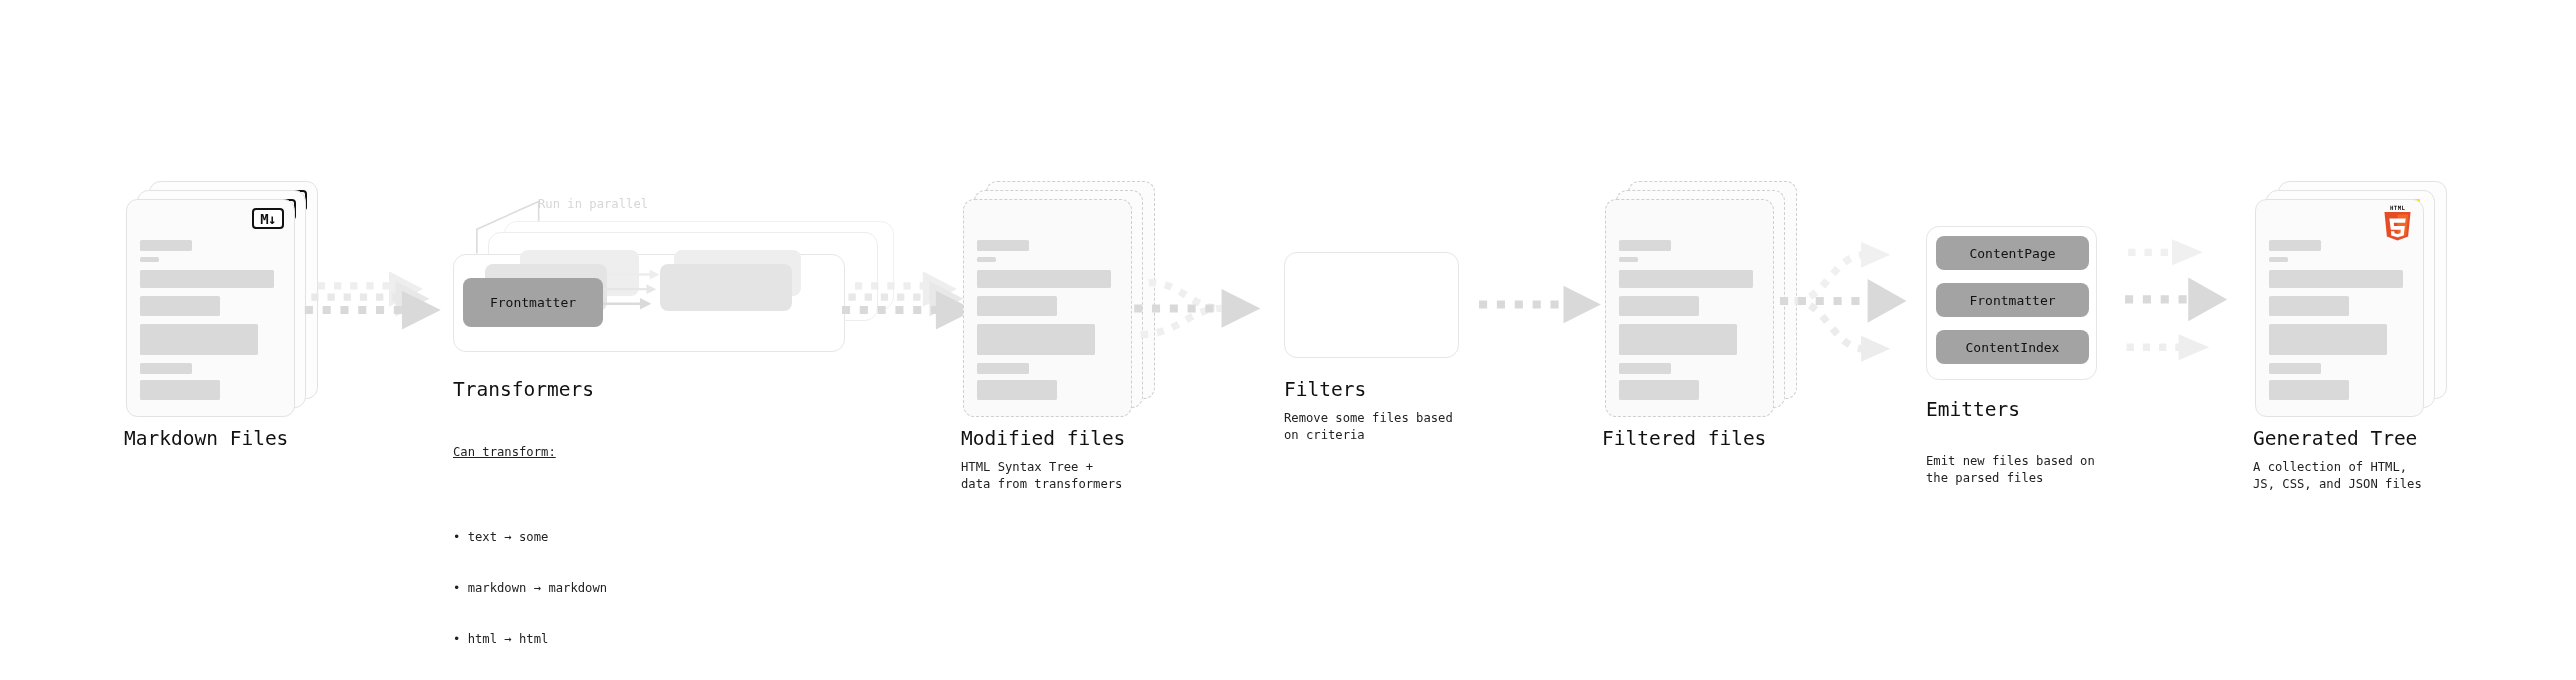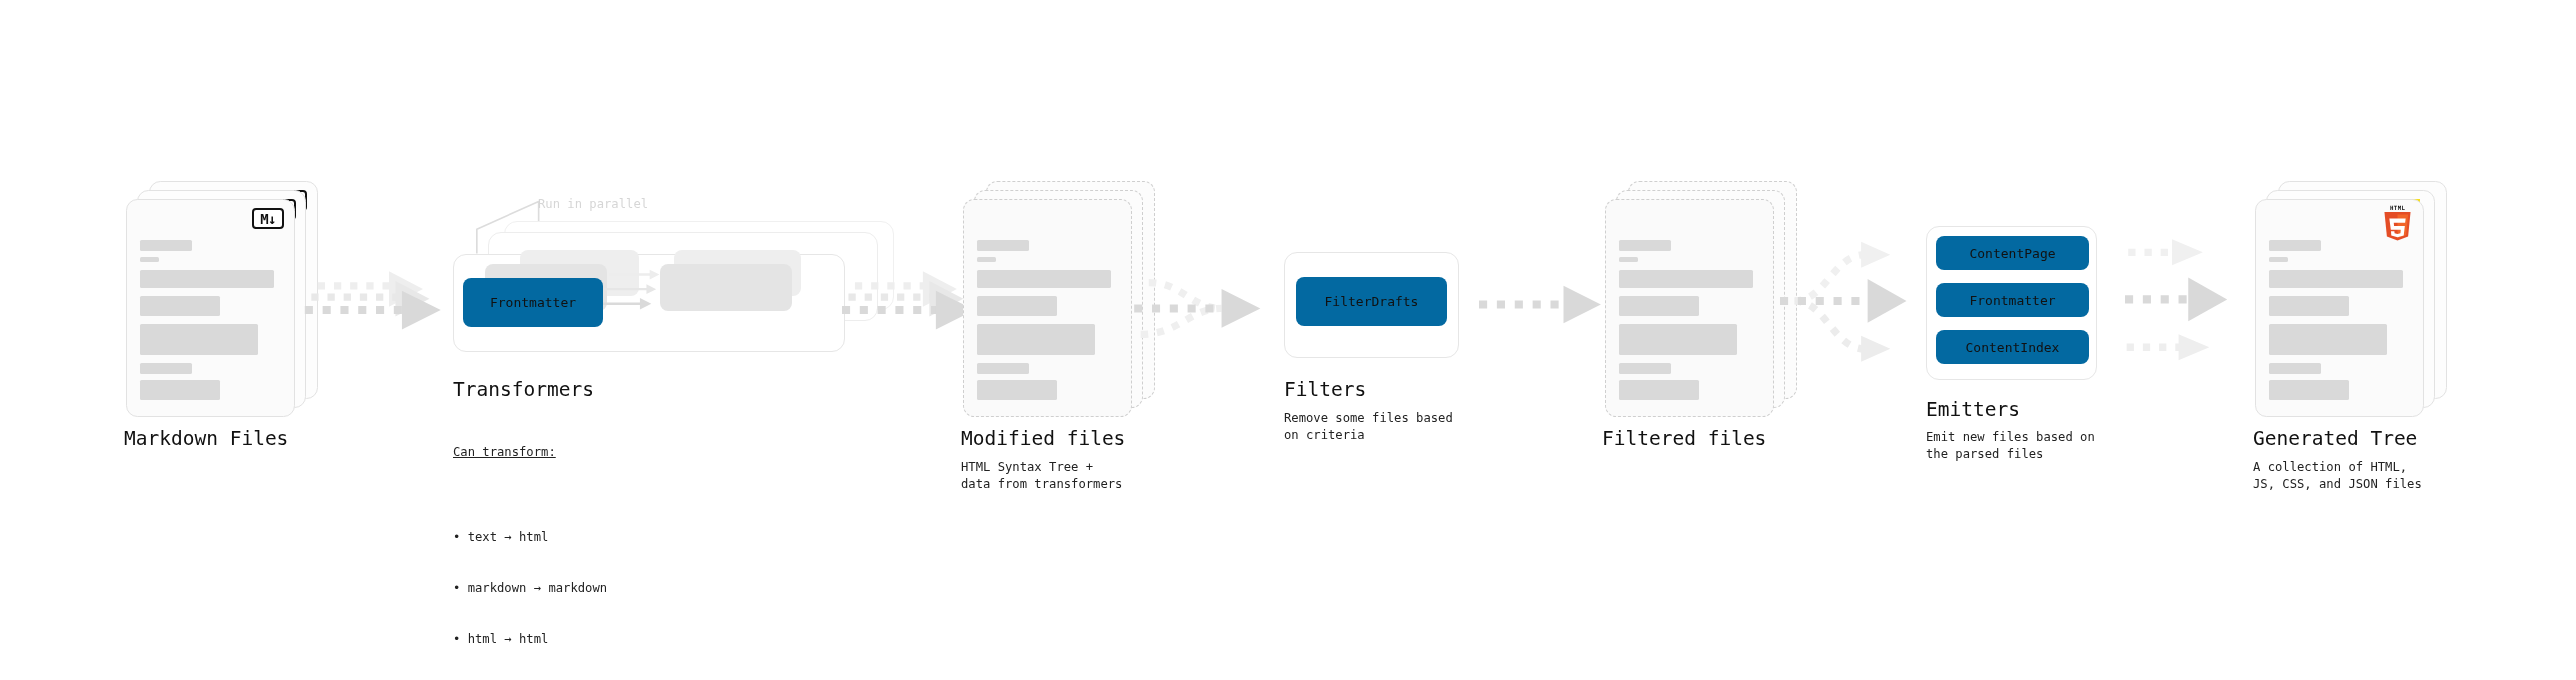--- a/index.html
+++ b/index.html
@@ -89,21 +89,21 @@
     border:1.6px solid #e6e6e6;
     border-radius:13px;
     background:#ffffff;
     box-sizing:border-box;
   }
   .panel.ghost2{border-color:#f0f0f0;}
   .panel.ghost1{border-color:#ededed;}
 
   .chip{
     position:absolute;
-    background:#0369a1;
+    background:#a3a3a3;
     border-radius:8.1px;
     display:flex;align-items:center;justify-content:center;
     font-size:13px;color:#111;
     white-space:nowrap;
     box-sizing:border-box;
   }
   .chip.g2{background:#eeeeee;}
   .chip.g1{background:#e4e4e4;}
 
   
@@ -189,21 +189,21 @@
     </g>
     <polygon points="38,37 52,44 38,51" fill="#dadada"></polygon>
   </svg>
 
   <div class="chip" style="left:463px;top:278px;width:140px;height:49px;">Frontmatter</div>
 
   <div class="title" style="left:453px;top:378px;">Transformers</div>
   <div class="sub" style="left:453px;top:410px;">
     <span class="lst">Can transform:</span>
     <ul class="bullets">
-      <li>• text → html</li>
+      <li>• text → some</li>
       <li>• markdown → markdown</li>
       <li>• html → html</li>
     </ul>
   </div>
 
   <svg class="arrowsvg" style="left:837px;top:268px;" width="154" height="89" viewBox="0 0 190 110">
     <g stroke="#eeeeee" stroke-width="9" stroke-dasharray="9 11" fill="none">
       <line x1="22" y1="22" x2="110" y2="22"></line>
     </g>
     <polygon points="106,4 148,26 106,48" fill="#eeeeee"></polygon>
@@ -237,21 +237,20 @@
 data from transformers</div>
 
   <svg class="arrowsvg" style="left:1134px;top:268px;" width="146" height="89" viewBox="0 0 180 110">
     <path d="M18,18 C60,18 70,50 108,50" stroke="#efefef" stroke-width="9" stroke-dasharray="9 11" fill="none"></path>
     <path d="M8,82 C56,82 68,50 108,50" stroke="#efefef" stroke-width="9" stroke-dasharray="9 11" fill="none"></path>
     <line x1="0" y1="50" x2="112" y2="50" stroke="#d9d9d9" stroke-width="10" stroke-dasharray="10 12" fill="none"></line>
     <polygon points="108,26 156,50 108,74" fill="#d9d9d9"></polygon>
   </svg>
 
   <div class="panel" style="left:1284px;top:252px;width:175px;height:106px;"></div>
-  <div class="chip" style="left:1296px;top:277px;width:151px;height:49px;">FilterDrafts</div>
   <div class="title" style="left:1284px;top:378px;">Filters</div>
   <div class="sub" style="left:1284px;top:410px;">Remove some files based
 on criteria</div>
 
   <svg class="arrowsvg" style="left:1479px;top:284px;" width="130" height="49" viewBox="0 0 160 60">
     <line x1="0" y1="25" x2="108" y2="25" stroke="#d9d9d9" stroke-width="10" stroke-dasharray="10 12" fill="none"></line>
     <polygon points="104,2 150,25 104,48" fill="#d9d9d9"></polygon>
   </svg>
 
   <div class="node" style="left:1605px;top:199px;">
@@ -279,21 +278,21 @@
     <line x1="0" y1="75" x2="112" y2="75" stroke="#d9d9d9" stroke-width="10" stroke-dasharray="10 12" fill="none"></line>
     <polygon points="108,48 156,75 108,102" fill="#d9d9d9"></polygon>
   </svg>
 
   <div class="panel" style="left:1926px;top:226px;width:171px;height:154px;"></div>
   <div class="chip" style="left:1936px;top:236px;width:153px;height:34px;">ContentPage</div>
   <div class="chip" style="left:1936px;top:283px;width:153px;height:34px;">Frontmatter</div>
   <div class="chip" style="left:1936px;top:330px;width:153px;height:34px;">ContentIndex</div>
 
   <div class="title" style="left:1926px;top:398px;">Emitters</div>
-  <div class="sub" style="left:1926px;top:429px;">Emit new files based on
+  <div class="sub" style="left:1926px;top:453px;">Emit new files based on
 the parsed files</div>
 
   <svg class="arrowsvg" style="left:2125px;top:232px;" width="146" height="138" viewBox="0 0 180 170">
     <line x1="4" y1="25" x2="62" y2="25" stroke="#f0f0f0" stroke-width="9" stroke-dasharray="9 11" fill="none"></line>
     <polygon points="58,9 96,25 58,41" fill="#f0f0f0"></polygon>
     <line x1="0" y1="83" x2="82" y2="83" stroke="#d9d9d9" stroke-width="10" stroke-dasharray="10 12" fill="none"></line>
     <polygon points="78,56 126,83 78,110" fill="#d9d9d9"></polygon>
     <line x1="2" y1="142" x2="70" y2="142" stroke="#eeeeee" stroke-width="9" stroke-dasharray="9 11" fill="none"></line>
     <polygon points="66,126 104,142 66,158" fill="#eeeeee"></polygon>
   </svg>

